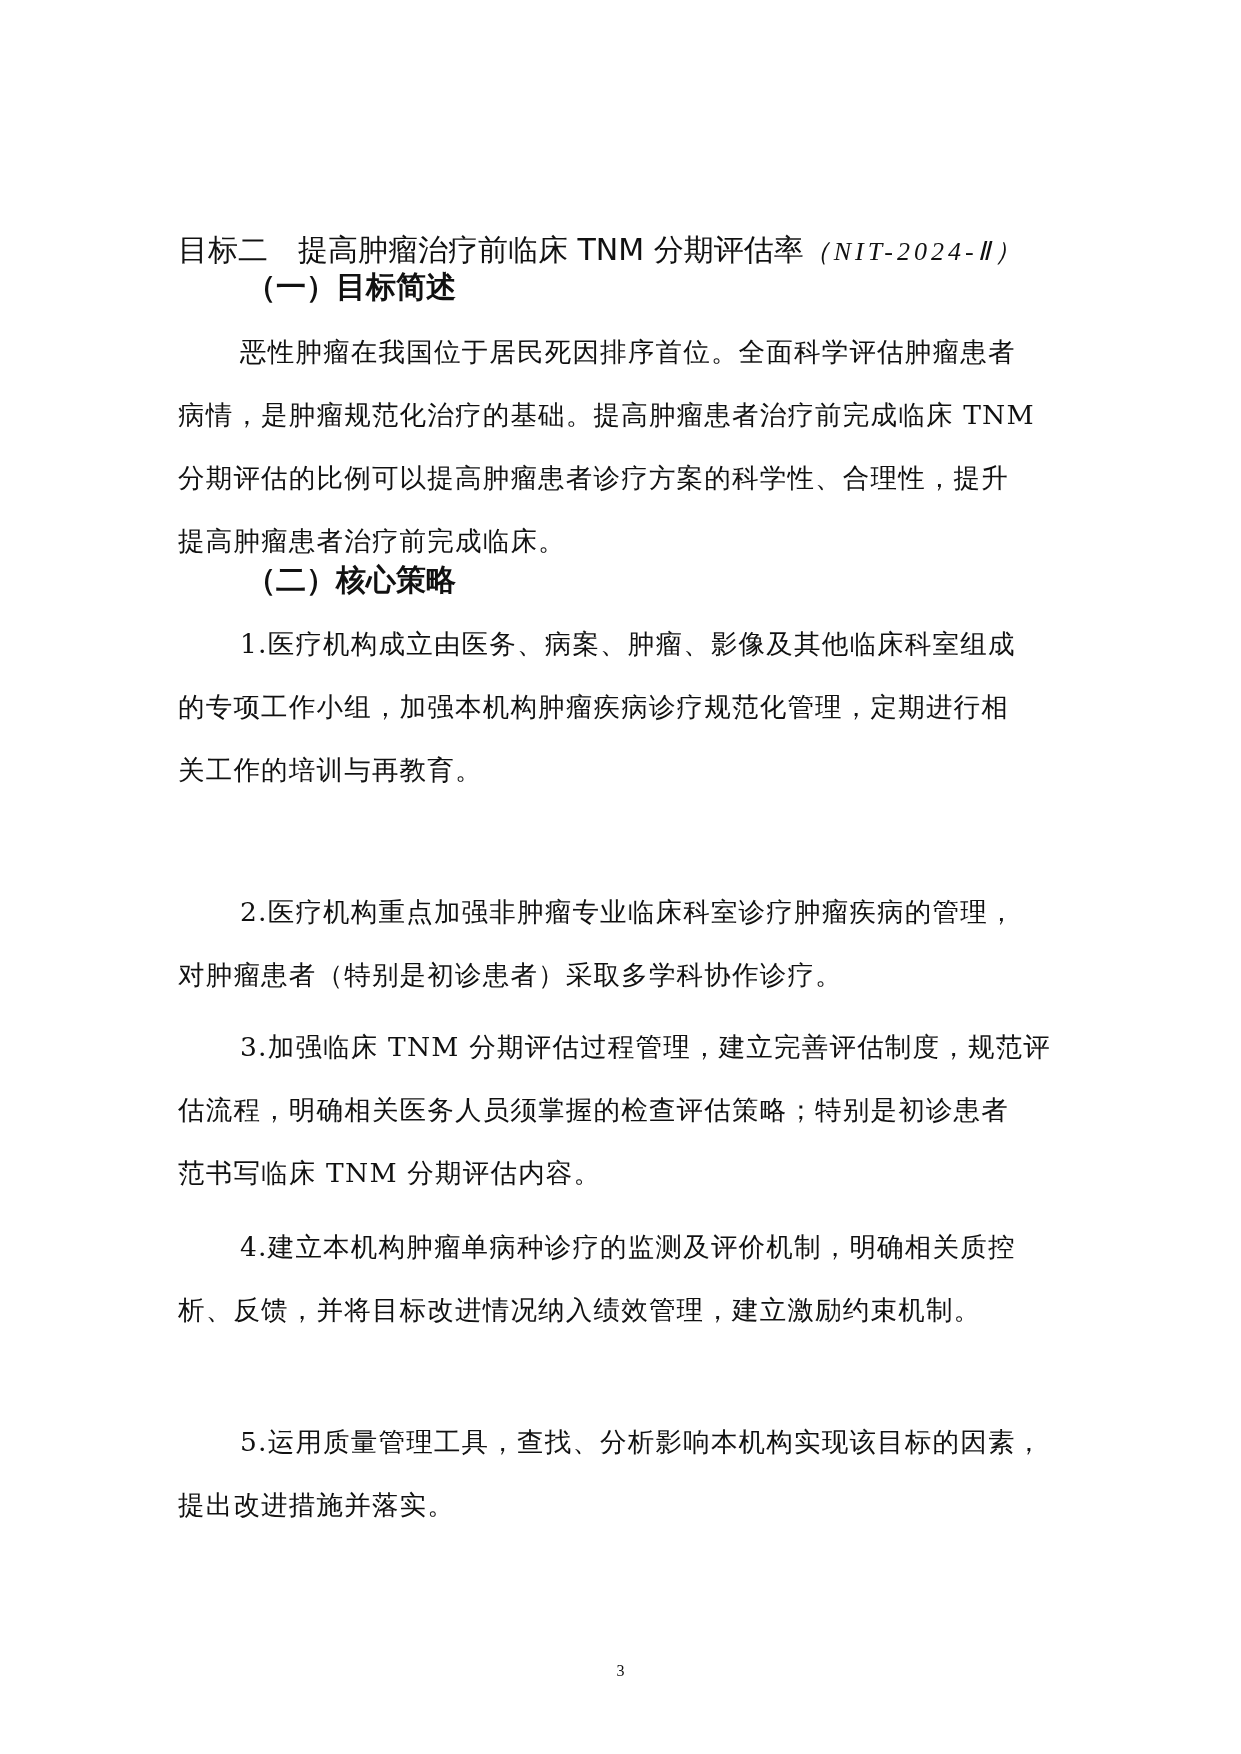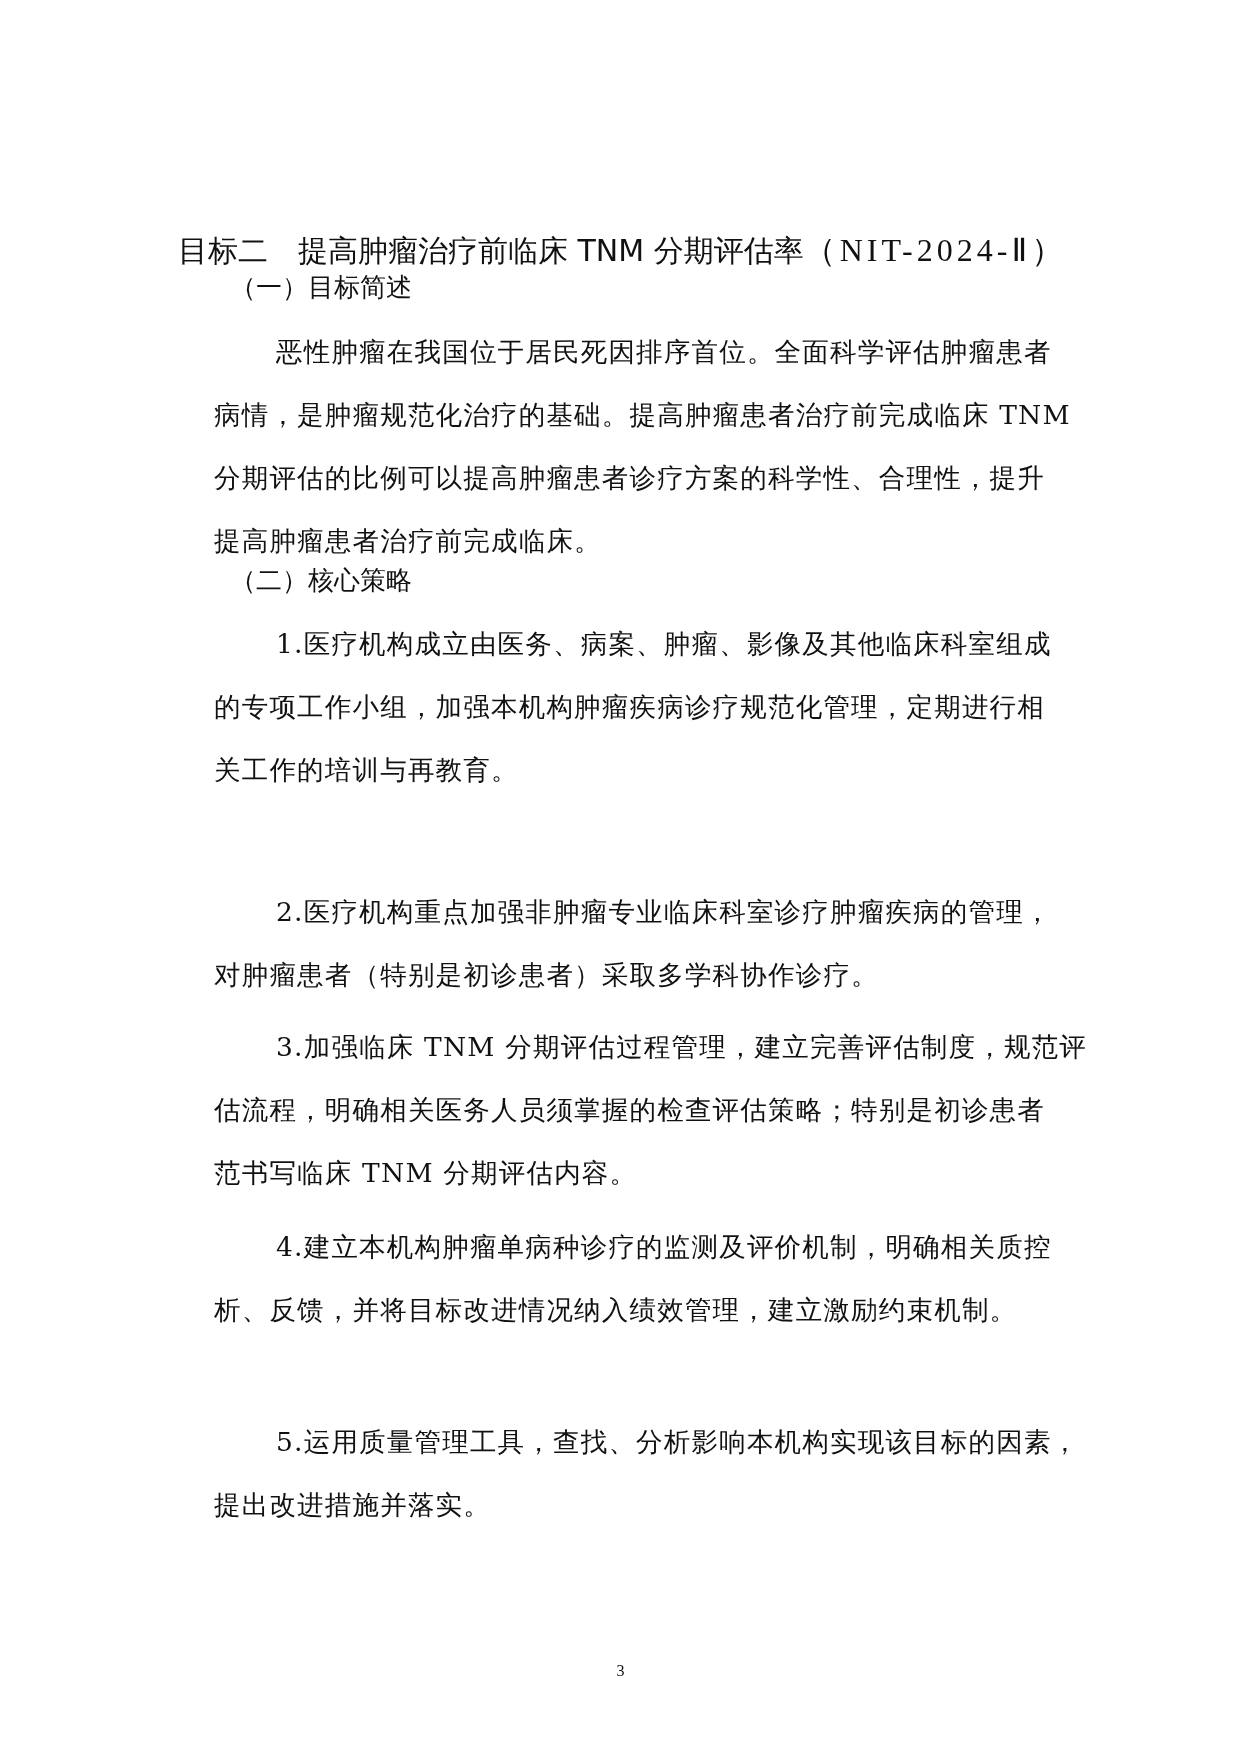--- a/index.html
+++ b/index.html
@@ -4,32 +4,32 @@
   <style>
     html, body { margin: 0; padding: 0; background: #ffffff; }
     body { width: 1241px; height: 1754px; position: relative; overflow: hidden; color: #111; }
     .page { position: absolute; left: 178px; top: 0; width: 886px; }
     .title {
       position: absolute; top: 226px; left: 0; width: 900px;
       font-family: "DejaVu Sans", sans-serif; font-size: 30px; line-height: 48px;
       white-space: nowrap; letter-spacing: 0px;
     }
     .title .gap { display: inline-block; width: 30px; }
-    .title .code { font-family: "Liberation Serif", serif; font-size: 32px; letter-spacing: 4px; }
+    .title .code { font-family: "Liberation Serif", serif; font-size: 26px; letter-spacing: 4px; font-style: italic; }
     .h2 {
-      position: absolute; left: 0; width: 886px;
-      font-family: "DejaVu Sans", sans-serif; font-weight: normal; font-size: 26px; line-height: 40px;
+      position: absolute; left: 16px; width: 886px;
+      font-family: "DejaVu Sans", sans-serif; font-weight: bold; font-size: 30px; line-height: 40px;
       text-indent: 52px; white-space: nowrap;
     }
     .para {
       position: absolute; left: 0; width: 886px;
       font-family: "DejaVu Serif", serif; font-size: 26.5px; line-height: 63px;
       text-align: justify; text-indent: 60px; letter-spacing: 1.2px;
     }
-    .para .ln { display: block; white-space: nowrap; text-indent: 0; margin-left: 36px; }
+    .para .ln { display: block; white-space: nowrap; text-indent: 0; }
     .para .ln.first { padding-left: 62px; }
     .pagenum {
       position: absolute; left: 0; width: 1241px; top: 1662px; text-align: center;
       font-family: "Liberation Serif", serif; font-size: 16px;
     }
   </style>
 </head>
 <body>
 
 <div class="page">

